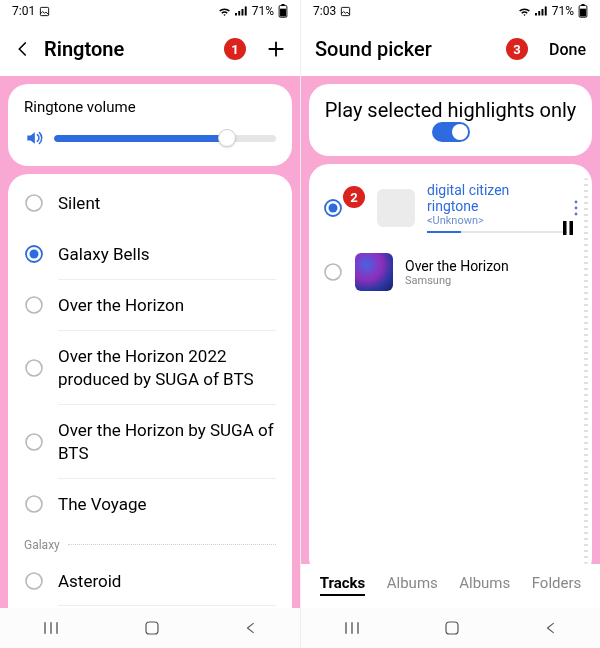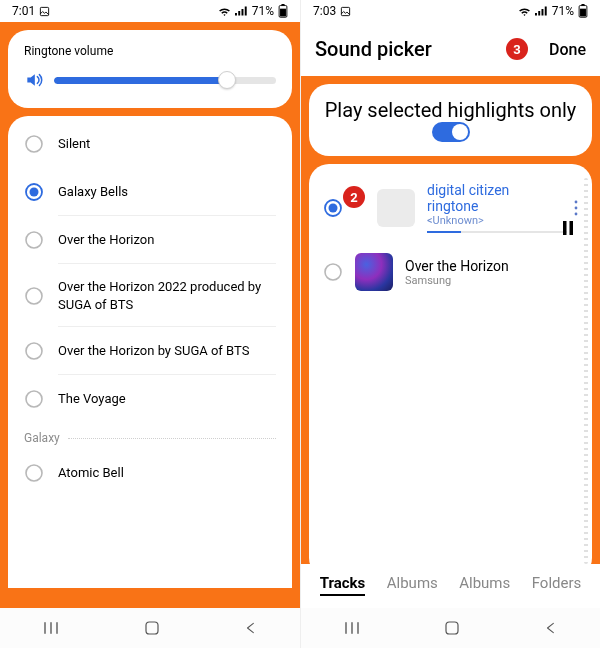--- a/index.html
+++ b/index.html
@@ -8,21 +8,21 @@
     background: #fff;
     width: 600px;
     height: 648px;
     display: flex;
     overflow: hidden;
     color: #000;
   }
   .phone {
     width: 300px;
     height: 648px;
-    background: #f97316;
+    background: #f9a8d4;
     position: relative;
     overflow: hidden;
   }
   .phone + .phone { border-left: 1px solid #eee; }
   
   .statusbar {
     height: 22px;
     display: flex;
     align-items: center;
     justify-content: space-between;
@@ -68,21 +68,21 @@
     position: absolute;
     z-index: 10;
   }
   
   .card {
     background: #fff;
     border-radius: 20px;
     margin: 8px 8px;
     padding: 14px 16px 18px;
   }
-  .volume-label { font-size: 12px; margin-bottom: 12px; }
+  .volume-label { font-size: 15px; margin-bottom: 12px; }
   .volume-row { display: flex; align-items: center; gap: 10px; }
   .vol-icon { color: #2e6bdf; }
   .slider {
     flex: 1;
     position: relative;
     height: 16px;
     display: flex;
     align-items: center;
   }
   .slider .track {
@@ -133,21 +133,21 @@
     height: 1px;
     background: #eee;
   }
   .row .radio {
     width: 20px; height: 20px;
     flex-shrink: 0;
   }
   .radio-off circle { stroke: #b8b8b8; fill: none; stroke-width: 1.6; }
   .radio-on .outer { stroke: #2e6bdf; fill: none; stroke-width: 1.8; }
   .radio-on .inner { fill: #2e6bdf; }
-  .row-label { font-size: 13px; line-height: 1.35; }
+  .row-label { font-size: 17px; line-height: 1.35; }
   .section-header {
     display: flex;
     align-items: center;
     gap: 8px;
     padding: 8px 16px 4px;
     font-size: 12px;
     color: #8d8d8d;
   }
   .section-header .line {
     flex: 1;
@@ -284,20 +284,30 @@
         </svg>
       <span>71%</span>
       <svg width="10" height="14" viewBox="0 0 12 18">
           <rect x="1" y="2" width="10" height="15" rx="1.5" fill="none" stroke="#000" stroke-width="1.2"></rect>
           <rect x="4" y="0" width="4" height="2" fill="#000"></rect>
           <rect x="2.2" y="6" width="7.6" height="10" fill="#000"></rect>
         </svg>
     </div>
   </div>
 
+  <div class="header">
+    <svg width="18" height="18" viewBox="0 0 24 24">
+        <path d="M15 4l-8 8 8 8" fill="none" stroke="#000" stroke-width="2.2" stroke-linecap="round" stroke-linejoin="round"></path>
+      </svg>
+    <div class="title">Ringtone</div>
+    <div class="badge" style="position:static;">1</div>
+    <svg width="20" height="20" viewBox="0 0 24 24" style="margin-left:8px;">
+        <path d="M12 4v16M4 12h16" stroke="#000" stroke-width="2.2" stroke-linecap="round"></path>
+      </svg>
+  </div>
 
   <div class="card">
     <div class="volume-label">Ringtone volume</div>
     <div class="volume-row">
       <svg class="vol-icon" width="20" height="20" viewBox="0 0 24 24">
           <path d="M4 9v6h4l5 4V5L8 9H4z" fill="#2e6bdf"></path>
           <path d="M16 8a5 5 0 010 8M18.5 5.5a9 9 0 010 13" fill="none" stroke="#2e6bdf" stroke-width="1.8" stroke-linecap="round"></path>
         </svg>
       <div class="slider">
         <div class="track">
@@ -346,20 +356,27 @@
     </div>
     <div class="row">
       <svg class="radio radio-off">
           <circle cx="10" cy="10" r="8"></circle>
         </svg>
       <div class="row-label">The Voyage</div>
     </div>
     <div class="section-header">
       <span>Galaxy</span>
         <div class="line"></div>
+    </div>
+    <div class="row">
+      <svg class="radio radio-off">
+          <circle cx="10" cy="10" r="8"></circle>
+        </svg>
+      <div class="row-label">Asteroid</div>
+      <div class="divider"></div>
     </div>
     <div class="row">
       <svg class="radio radio-off">
           <circle cx="10" cy="10" r="8"></circle>
         </svg>
       <div class="row-label">Atomic Bell</div>
 
     </div>
 
   </div>

